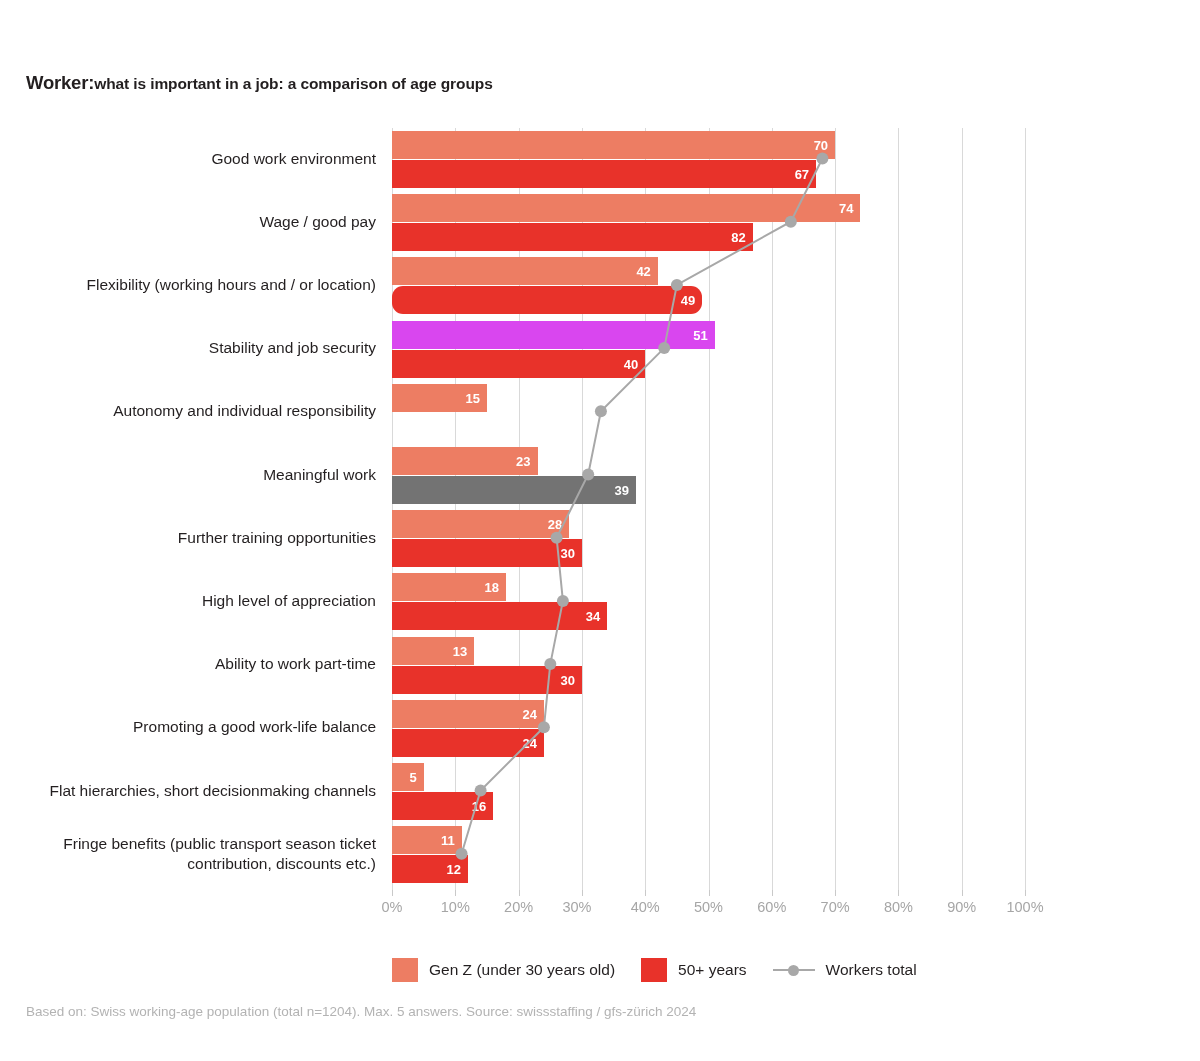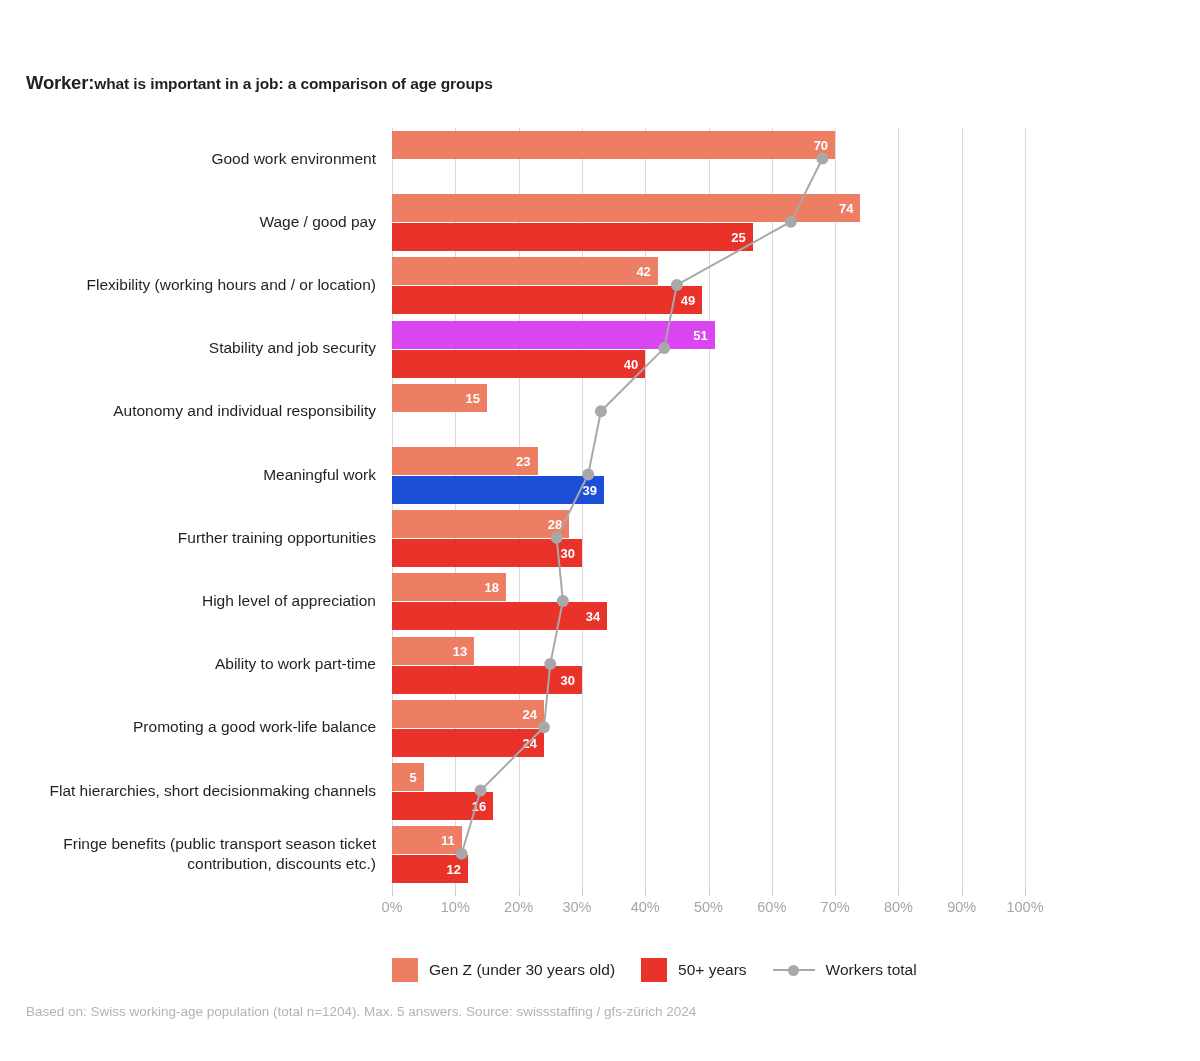--- a/index.html
+++ b/index.html
@@ -205,36 +205,39 @@
       <div class="gridline" style="left: 506.4px;"></div>
       <div class="gridline" style="left: 569.7px;"></div>
       <div class="gridline" style="left: 633px;"></div>
     </div>
   <div id="bar-rows">
       <div class="cat-row" style="top: 1px; height: 59px;">
         <div class="cat-label" style="top: 29.5px; transform: translateY(-50%);">Good work environment</div>
         <div class="bar genz" style="width: 443.1px; background: rgb(237, 125, 99);">
           <span class="bar-value">70</span>
         </div>
+        <div class="bar older" style="width: 424.11px; background: rgb(232, 50, 42);">
+          <span class="bar-value">67</span>
+        </div>
       </div>
       <div class="cat-row" style="top: 64.2px; height: 59px;">
         <div class="cat-label" style="top: 29.5px; transform: translateY(-50%);">Wage / good pay</div>
         <div class="bar genz" style="width: 468.42px; background: rgb(237, 125, 99);">
           <span class="bar-value">74</span>
         </div>
         <div class="bar older" style="width: 360.81px; background: rgb(232, 50, 42);">
-          <span class="bar-value">25</span>
+          <span class="bar-value">82</span>
         </div>
       </div>
       <div class="cat-row" style="top: 127.4px; height: 59px;">
         <div class="cat-label" style="top: 29.5px; transform: translateY(-50%);">Flexibility (working hours and / or location)</div>
         <div class="bar genz" style="width: 265.86px; background: rgb(237, 125, 99);">
           <span class="bar-value">42</span>
         </div>
-        <div class="bar older" style="width: 310.17px; background: rgb(232, 50, 42);">
+        <div class="bar older" style="width: 310.17px; background: rgb(232, 50, 42); border-radius: 11px;">
           <span class="bar-value">49</span>
         </div>
       </div>
       <div class="cat-row" style="top: 190.6px; height: 59px;">
         <div class="cat-label" style="top: 29.5px; transform: translateY(-50%);">Stability and job security</div>
         <div class="bar genz" style="width: 322.83px; background: #d946ef;">
           <span class="bar-value">51</span>
         </div>
         <div class="bar older" style="width: 253.2px; background: rgb(232, 50, 42);">
           <span class="bar-value">40</span>
@@ -244,21 +247,21 @@
         <div class="cat-label" style="top: 29.5px; transform: translateY(-50%);">Autonomy and individual responsibility</div>
         <div class="bar genz" style="width: 94.95px; background: rgb(237, 125, 99);">
           <span class="bar-value">15</span>
         </div>
       </div>
       <div class="cat-row" style="top: 317px; height: 59px;">
         <div class="cat-label" style="top: 29.5px; transform: translateY(-50%);">Meaningful work</div>
         <div class="bar genz" style="width: 145.59px; background: rgb(237, 125, 99);">
           <span class="bar-value">23</span>
         </div>
-        <div class="bar older" style="width: 212px; background: #1d4ed8;">
+        <div class="bar older" style="width: 244px; background: #737373;">
           <span class="bar-value">39</span>
         </div>
       </div>
       <div class="cat-row" style="top: 380.2px; height: 59px;">
         <div class="cat-label" style="top: 29.5px; transform: translateY(-50%);">Further training opportunities</div>
         <div class="bar genz" style="width: 177.24px; background: rgb(237, 125, 99);">
           <span class="bar-value">28</span>
         </div>
         <div class="bar older" style="width: 189.9px; background: rgb(232, 50, 42);">
           <span class="bar-value">30</span>

